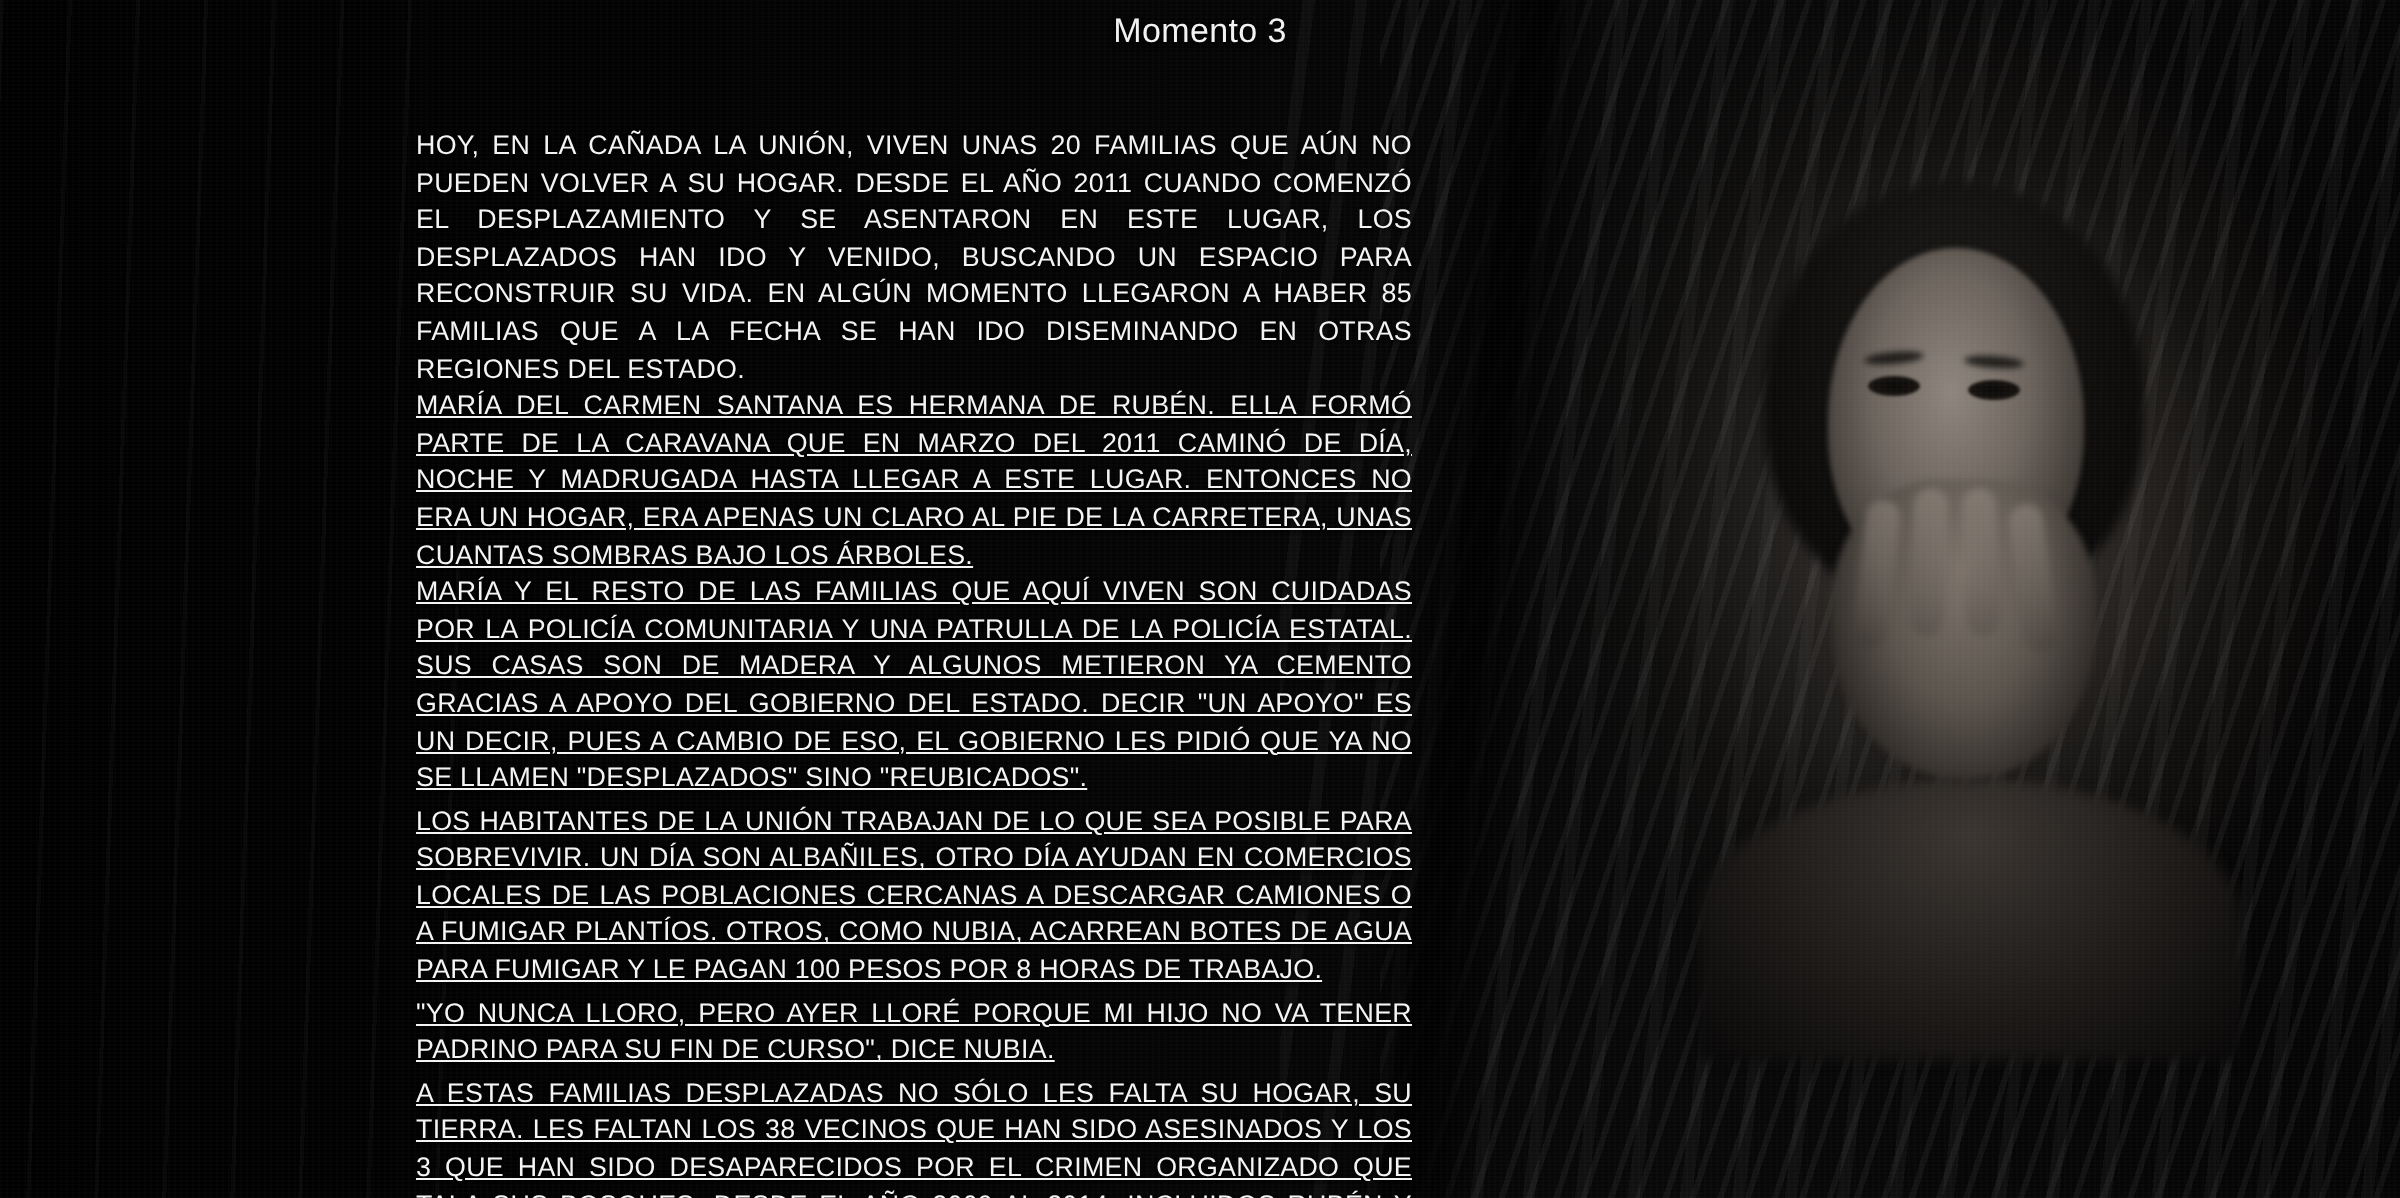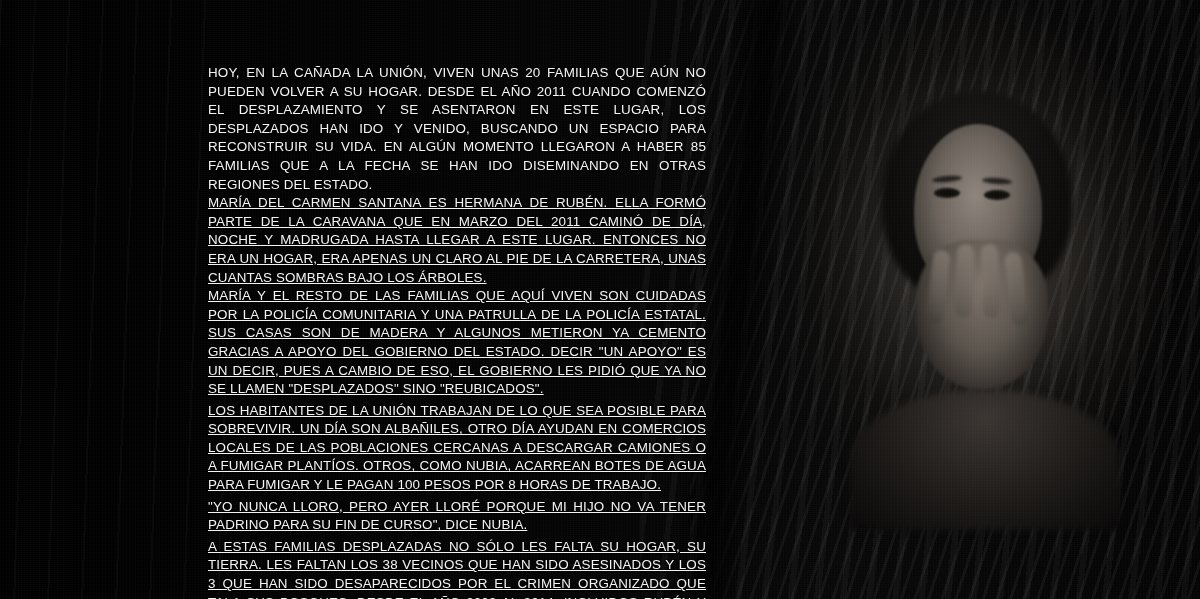--- a/index.html
+++ b/index.html
@@ -207,20 +207,21 @@
       <div class="finger" style="left:14px; top:10px; transform:rotate(6deg);"></div>
       <div class="finger" style="left:40px; top:4px; transform:rotate(2deg);"></div>
       <div class="finger" style="left:66px; top:4px; transform:rotate(-2deg);"></div>
       <div class="finger" style="left:92px; top:12px; transform:rotate(-7deg);"></div>
     </div>
     <div class="shoulder"></div>
   </div>
 
   <div class="grain"></div>
 
+  <div class="title">Momento 3</div>
 
   <div class="textblock">
     <p class="para">Hoy, en la Cañada La Unión, viven unas 20 familias que aún no pueden volver a su hogar. Desde el año 2011 cuando comenzó el desplazamiento y se asentaron en este lugar, los desplazados han ido y venido, buscando un espacio para reconstruir su vida. En algún momento llegaron a haber 85 familias que a la fecha se han ido diseminando en otras regiones del estado.</p>
     <p class="para">María del Carmen Santana es hermana de Rubén. Ella formó parte de la caravana que en marzo del 2011 caminó de día, noche y madrugada hasta llegar a este lugar. Entonces no era un hogar, era apenas un claro al pie de la carretera, unas cuantas sombras bajo los árboles.</p>
     <p class="para">María y el resto de las familias que aquí viven son cuidadas por la policía comunitaria y una patrulla de la policía estatal. Sus casas son de madera y algunos metieron ya cemento gracias a apoyo del gobierno del estado. Decir "un apoyo" es un decir, pues a cambio de eso, el gobierno les pidió que ya no se llamen "desplazados" sino "reubicados".</p>
     <p class="para gap">Los habitantes de La Unión trabajan de lo que sea posible para sobrevivir. Un día son albañiles, otro día ayudan en comercios locales de las poblaciones cercanas a descargar camiones o a fumigar plantíos. Otros, como Nubia, acarrean botes de agua para fumigar y le pagan 100 pesos por 8 horas de trabajo.</p>
     <p class="para gap">"Yo nunca lloro, pero ayer lloré porque mi hijo no va tener padrino para su fin de curso", dice Nubia.</p>
     <p class="para gap">A estas familias desplazadas no sólo les falta su hogar, su tierra. Les faltan los 38 vecinos que han sido asesinados y los 3 que han sido desaparecidos por el crimen organizado que tala sus bosques, desde el año 2009 al 2014. Incluidos Rubén y Jacinta.</p>
   </div>
 

